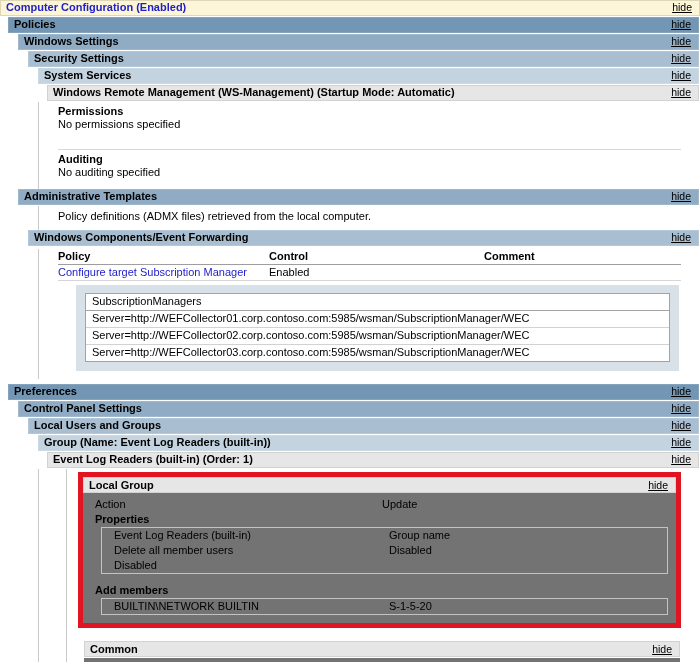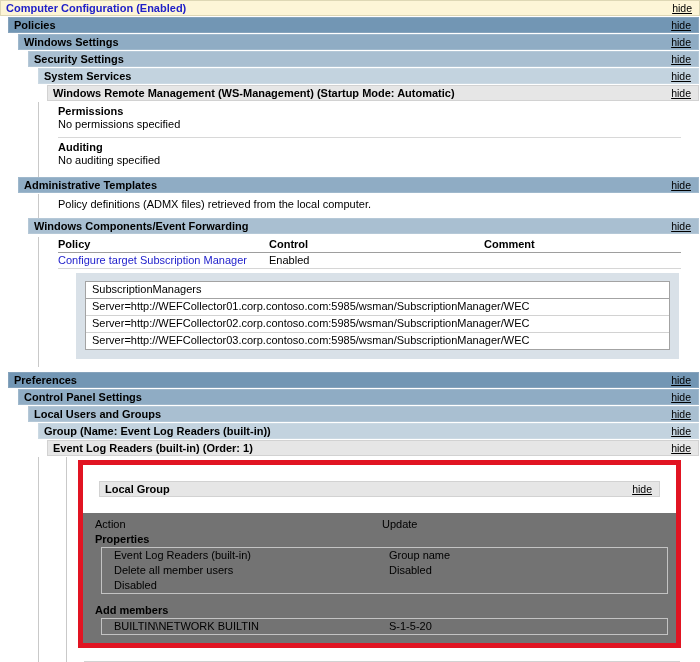--- a/index.html
+++ b/index.html
@@ -1,20 +1,20 @@
 <!DOCTYPE html>
 <html style="--band-yellow: #FDF5D7; --band-blue-1: #7296B4; --band-blue-2: #8FACC4; --band-blue-3: #A9BFD1; --band-blue-4: #C3D3DF; --band-gray: #E6E6E6; --title-blue: #2121C8; --link-blue: #2222CC; --annotation-red: #E11422; --subtable-bg: #D9E1E8;"><head>
 <meta charset="utf-8">
 <style>
   *{margin:0;padding:0;box-sizing:border-box}
   html,body{background:#fff}
   body{width:700px;height:662px;font-family:"Liberation Sans",sans-serif;font-size:11px;color:#000;overflow:hidden}
 
   
-  .band{display:flex;justify-content:space-between;align-items:center;height:16px;
+  .band{display:flex;justify-content:space-between;height:16px;
         padding:0 7px 1px 5px;font-weight:bold;margin-bottom:1px;margin-right:1px}
   .band .bt{white-space:nowrap}
   .hide{color:#000;text-decoration:underline;font-weight:normal;font-size:10.5px;cursor:pointer}
 
   .he0{background:var(--band-yellow,#FDF5D7);border:1px solid #DED7B5;color:var(--title-blue,#2121C8)}
   .he1{background:var(--band-blue-1,#7296B4);border:1px solid #86A3BC}
   .he2{background:var(--band-blue-2,#8FACC4);border:1px solid #9FB8CC}
   .he3{background:var(--band-blue-3,#A9BFD1);border:1px solid #B5C8D7}
   .he4{background:var(--band-blue-4,#C3D3DF);border:1px solid #CBD9E3}
   .he5{background:var(--band-gray,#E6E6E6);border:1px solid #D2D2D2}
@@ -23,41 +23,41 @@
   .lvl2{margin-left:18px}
   .lvl3{margin-left:28px}
   .lvl4{margin-left:38px}
   .lvl5{margin-left:47px}
 
   
   .cw{margin-left:38px;margin-right:1px;border-left:1px solid #C9C9C9;padding:0 18px 6px 19px}
   .cw2{margin-left:8px;border-left:1px solid #C9C9C9;padding:2px 0 4px 0}
 
   .item{padding:3px 0 4px 0;line-height:13px}
-  .item + .item{border-top:1px solid #D8D8D8;margin-top:2px}
+  .item + .item{border-top:1px solid #D8D8D8;margin-top:14px}
   .item .ih{font-weight:bold}
   .note{padding:4px 0 5px 0;line-height:13px}
 
   
   .ptable{margin-top:3px}
   .prow{display:grid;grid-template-columns:211px 215px 1fr;line-height:15px}
   .phead{font-weight:bold;border-bottom:1px solid #9E9E9E}
   .pbody{border-bottom:1px solid #D6D6D6}
   .plink{color:var(--link-blue,#2222CC);text-decoration:none;cursor:pointer}
 
   .subwrap{margin:4px 2px 2px 18px;background:var(--subtable-bg,#D9E1E8);padding:8px 9px 9px 9px}
   .stable{background:#fff;border:1px solid #A3A3A3}
   .srow{padding:1px 6px 2px 6px;line-height:13px}
   .shead{border-bottom:1px solid #A3A3A3}
   .srow + .srow{border-top:1px solid #D2D2D2}
   .shead + .srow{border-top:none}
 
   
   .redbox{border:5px solid var(--annotation-red,#E11422);margin:1px 0 0 11px}
-  .heP{background:var(--band-gray,#E6E6E6);border:1px solid #D2D2D2;margin:16px;display:flex;
+  .heP{background:var(--band-gray,#E6E6E6);border:1px solid #D2D2D2;margin:0;display:flex;
        justify-content:space-between;align-items:center;height:16px;padding:0 7px 1px 14px;font-weight:bold}
   .commonband{margin:13px 1px 1px 17px}
   .lgc{padding:4px 2px 5px 12px;background:#737373}
   .kv{display:grid;grid-template-columns:287px 1fr;line-height:13px;padding:1px 0}
   .kvh{font-weight:bold;line-height:13px;padding:1px 0 0 0}
   .kvbox{border:1px solid #C3C3C3;margin:1px 6px 3px 6px}
   .kvbox .kv{grid-template-columns:275px 1fr;padding-left:12px}
   .gap{height:6px}
 
   .pref-stack{margin-top:5px}

